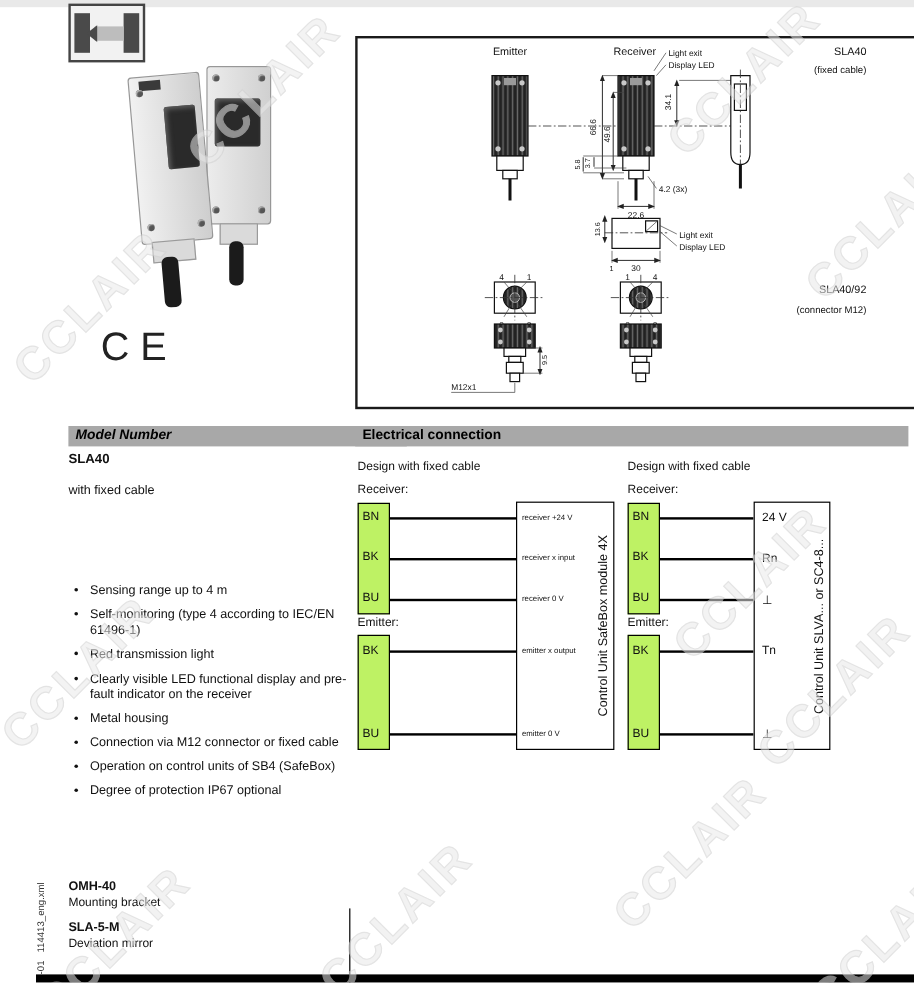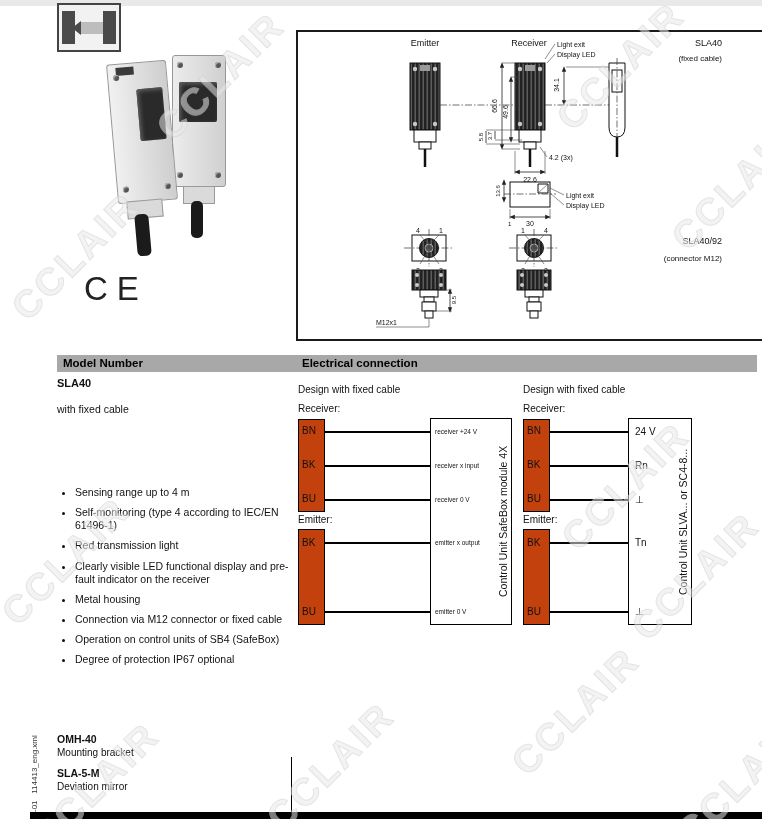--- a/index.html
+++ b/index.html
@@ -47,21 +47,21 @@
              clip-path:polygon(29% 0,71% 0,100% 29%,100% 71%,71% 100%,29% 100%,0 71%,0 29%);}
   .tuv-txt{position:absolute;left:0;right:0;top:13px;text-align:center;font-weight:bold;font-size:16px;color:#1c5fa8;}
   .tuv-line{position:absolute;left:16px;right:16px;top:33px;height:2px;background:#1c5fa8;}
   .tuv-sub{position:absolute;left:20px;right:20px;top:37px;background:#1c5fa8;color:#fff;
            font-size:7px;font-weight:bold;text-align:center;padding:1px 0;}
 
   
   .secbar{position:absolute;height:17px;background:#a8a8a8;color:#000;font-weight:bold;font-size:11.5px;
           padding:2px 0 0 6px;box-sizing:border-box;}
   .bar-dimensions{left:296px;top:8px;width:461px;}
-  .bar-model{left:57px;top:355px;width:282px;}
+  .bar-model{left:57px;top:355px;width:282px;font-style:italic;}
   .bar-features{left:57px;top:463px;width:233px;}
   .bar-accessories{left:57px;top:711px;width:233px;}
   .bar-electrical{left:296px;top:355px;width:461px;}
 
   
   .dim-box{position:absolute;left:296px;top:30px;width:499px;height:311px;border:2px solid #1a1a1a;
            box-sizing:border-box;background:#fff;}
   svg{font-family:"Liberation Sans",sans-serif;}
   .t9{font-size:9px;fill:#111}.t8{font-size:8px;fill:#111}.t7{font-size:7px;fill:#111}.t6{font-size:6px;fill:#111}
   .dim{stroke:#222;stroke-width:0.8}
@@ -72,21 +72,21 @@
   .model-name{position:absolute;left:57px;top:377px;font-size:11px;font-weight:bold;}
   .model-desc{position:absolute;left:57px;top:403px;font-size:10.5px;}
   .features-list{position:absolute;left:60px;top:486px;width:232px;margin:0;padding:0 0 0 15px;
                  font-size:10.5px;line-height:1.25;}
   .features-list li{margin-bottom:7px;}
   .acc-code{position:absolute;left:57px;font-size:10.5px;font-weight:bold;}
   .acc-desc{position:absolute;left:57px;font-size:10px;}
 
   
   .ec-caption{position:absolute;font-size:10px;}
-  .wire-box{position:absolute;width:27px;border:1.5px solid #000;box-sizing:border-box;background:#c2410c;}
+  .wire-box{position:absolute;width:27px;border:1.5px solid #000;box-sizing:border-box;background:#bef264;}
   .wire-label{position:absolute;left:3px;font-size:10px;}
   .wire{position:absolute;height:1.5px;background:#000;}
   .unit-box{position:absolute;border:1.5px solid #000;box-sizing:border-box;background:#fff;}
   .term{position:absolute;left:4px;font-size:6.5px;white-space:nowrap;}
   .term-lg{position:absolute;left:6px;font-size:10px;white-space:nowrap;}
   .unit-label{position:absolute;right:2px;top:0;height:100%;writing-mode:vertical-rl;transform:rotate(180deg);
               display:flex;align-items:center;justify-content:center;font-size:10.5px;white-space:nowrap;}
 
   
   .vtext{position:absolute;left:30px;top:812px;transform-origin:0 0;transform:rotate(-90deg);

